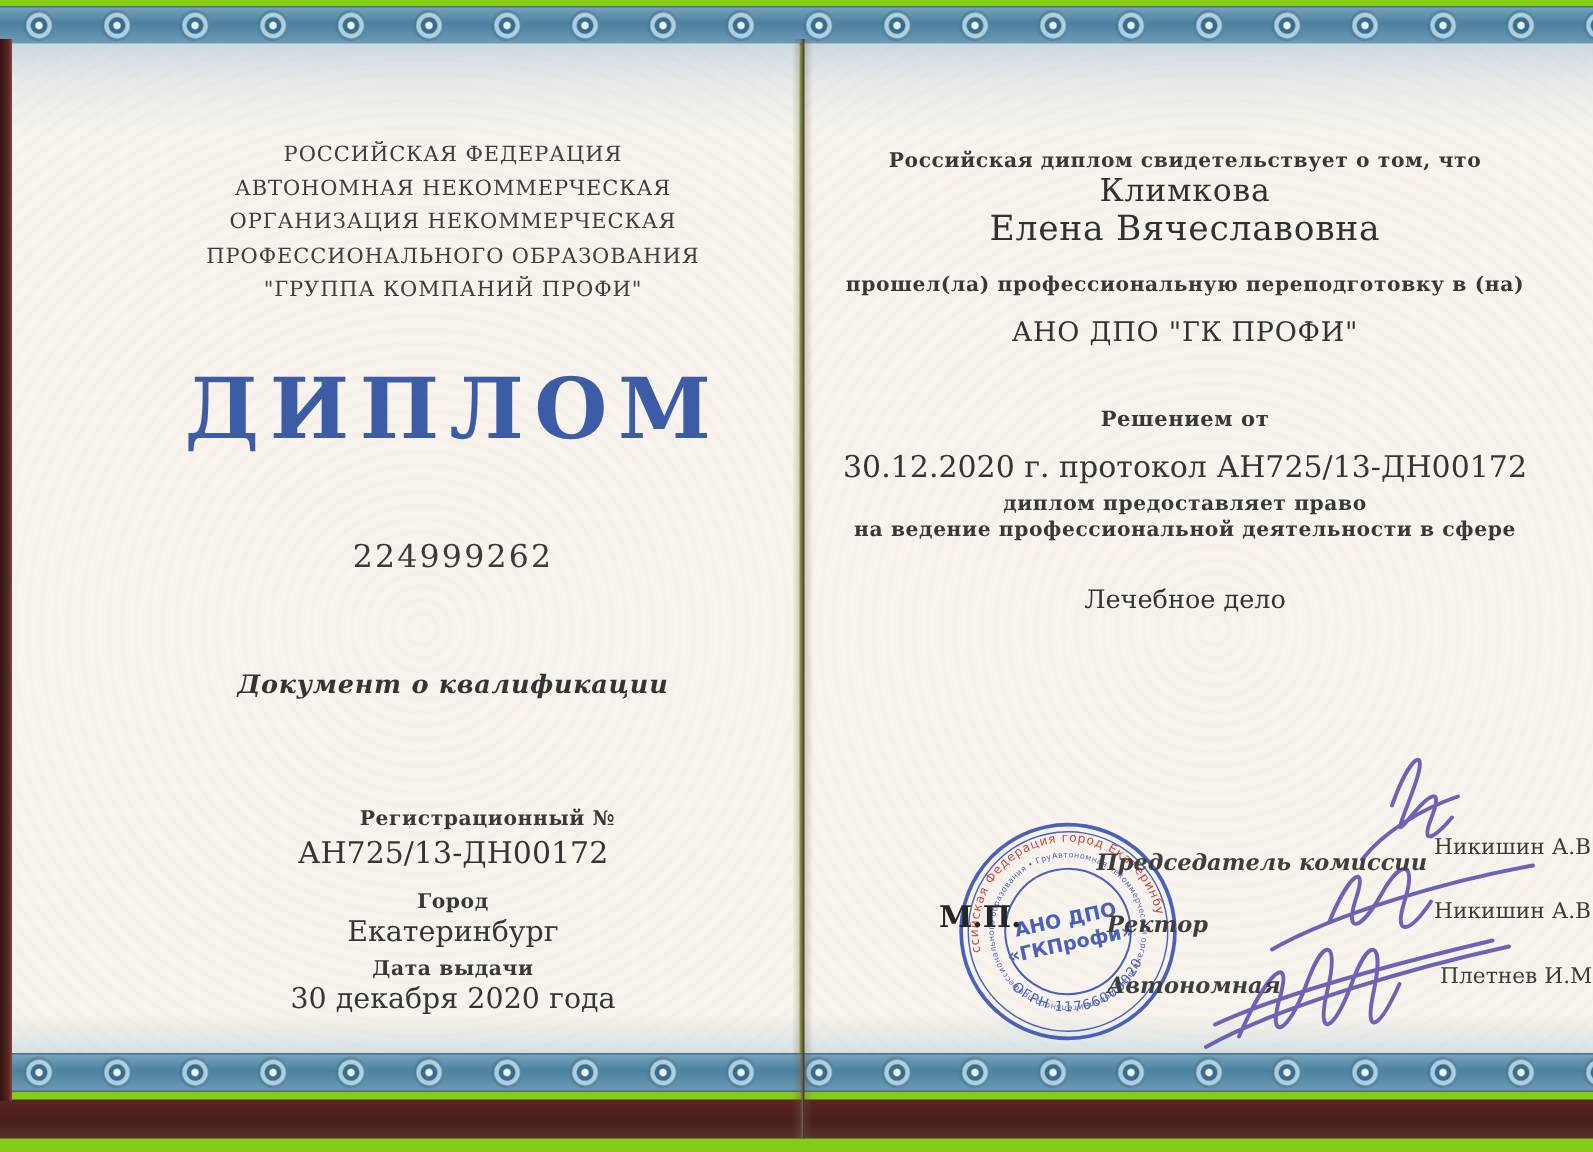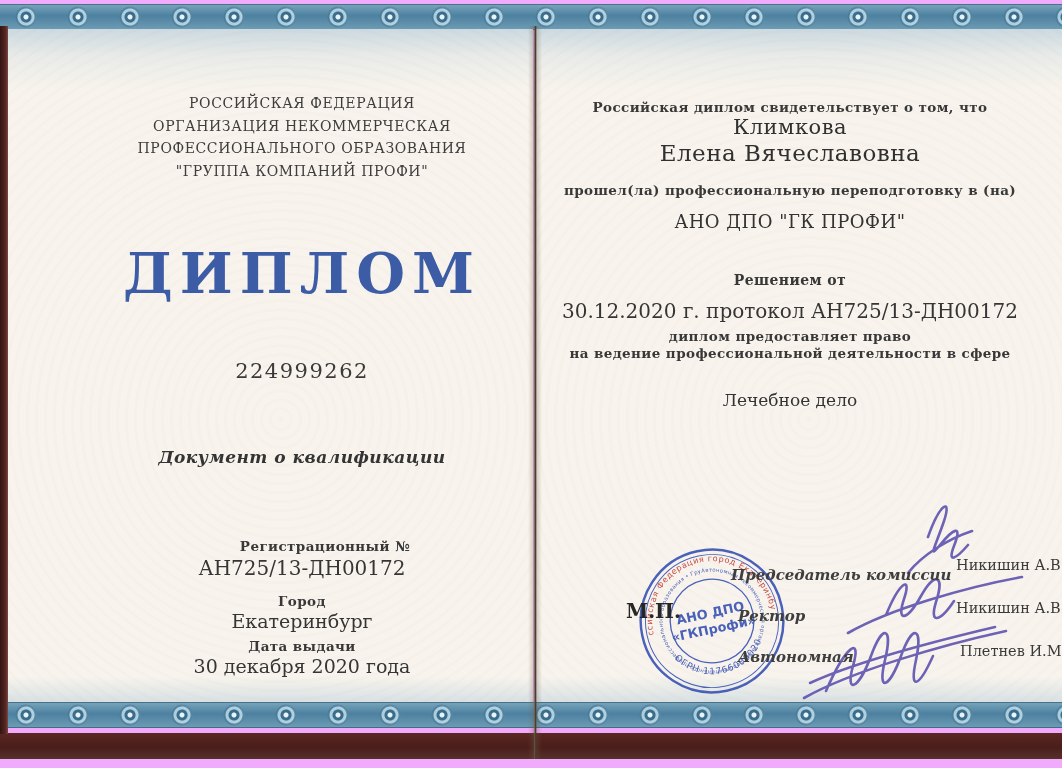--- a/index.html
+++ b/index.html
@@ -1,18 +1,18 @@
 <!DOCTYPE html>
 <html><head>
 <meta charset="utf-8">
 <style>
   html,body{margin:0;padding:0;background:#e9e9e7;}
   .scene{
     position:relative;width:1062px;height:768px;overflow:hidden;
-    background:#f0abfc;
+    background:#84cc16;
     font-family:"DejaVu Serif","Liberation Serif",serif;
     color:#333;
   }
   
   .band{
     position:absolute;left:0;width:1062px;height:26px;
     background-color:#5e8fab;
     background-image:
       radial-gradient(circle 11px at 50% 50%, rgba(240,248,252,.95) 0 2px, rgba(58,108,140,.95) 3px 5px, rgba(188,218,232,.85) 6px 8px, rgba(70,120,150,.6) 9px 10px, transparent 11px),
       radial-gradient(circle 11px at 0% 50%, rgba(220,236,244,.7) 0 2px, rgba(42,92,124,.85) 3px 6px, rgba(150,190,210,.5) 7px 9px, transparent 11px),
@@ -89,20 +89,21 @@
   <div class="band band-bottom"></div>
   <div class="cover-strip"></div>
   <div class="cover-edge-left"></div>
 
   <div class="page page-left"></div>
   <div class="page page-right"></div>
   <div class="spine"></div>
 
   <div class="txt cl org-header">
     <div>РОССИЙСКАЯ ФЕДЕРАЦИЯ</div>
+    <div>АВТОНОМНАЯ НЕКОММЕРЧЕСКАЯ</div>
     <div>ОРГАНИЗАЦИЯ НЕКОММЕРЧЕСКАЯ</div>
     <div>ПРОФЕССИОНАЛЬНОГО ОБРАЗОВАНИЯ</div>
     <div>"ГРУППА КОМПАНИЙ ПРОФИ"</div>
   </div>
   <div class="txt cl diploma-title">ДИПЛОМ</div>
   <div class="txt cl diploma-number">224999262</div>
   <div class="txt cl qual-note">Документ о квалификации</div>
   <div class="txt cl small-bold reg-label">Регистрационный №</div>
   <div class="txt cl reg-value">АН725/13-ДН00172</div>
   <div class="txt cl small-bold city-label">Город</div>

